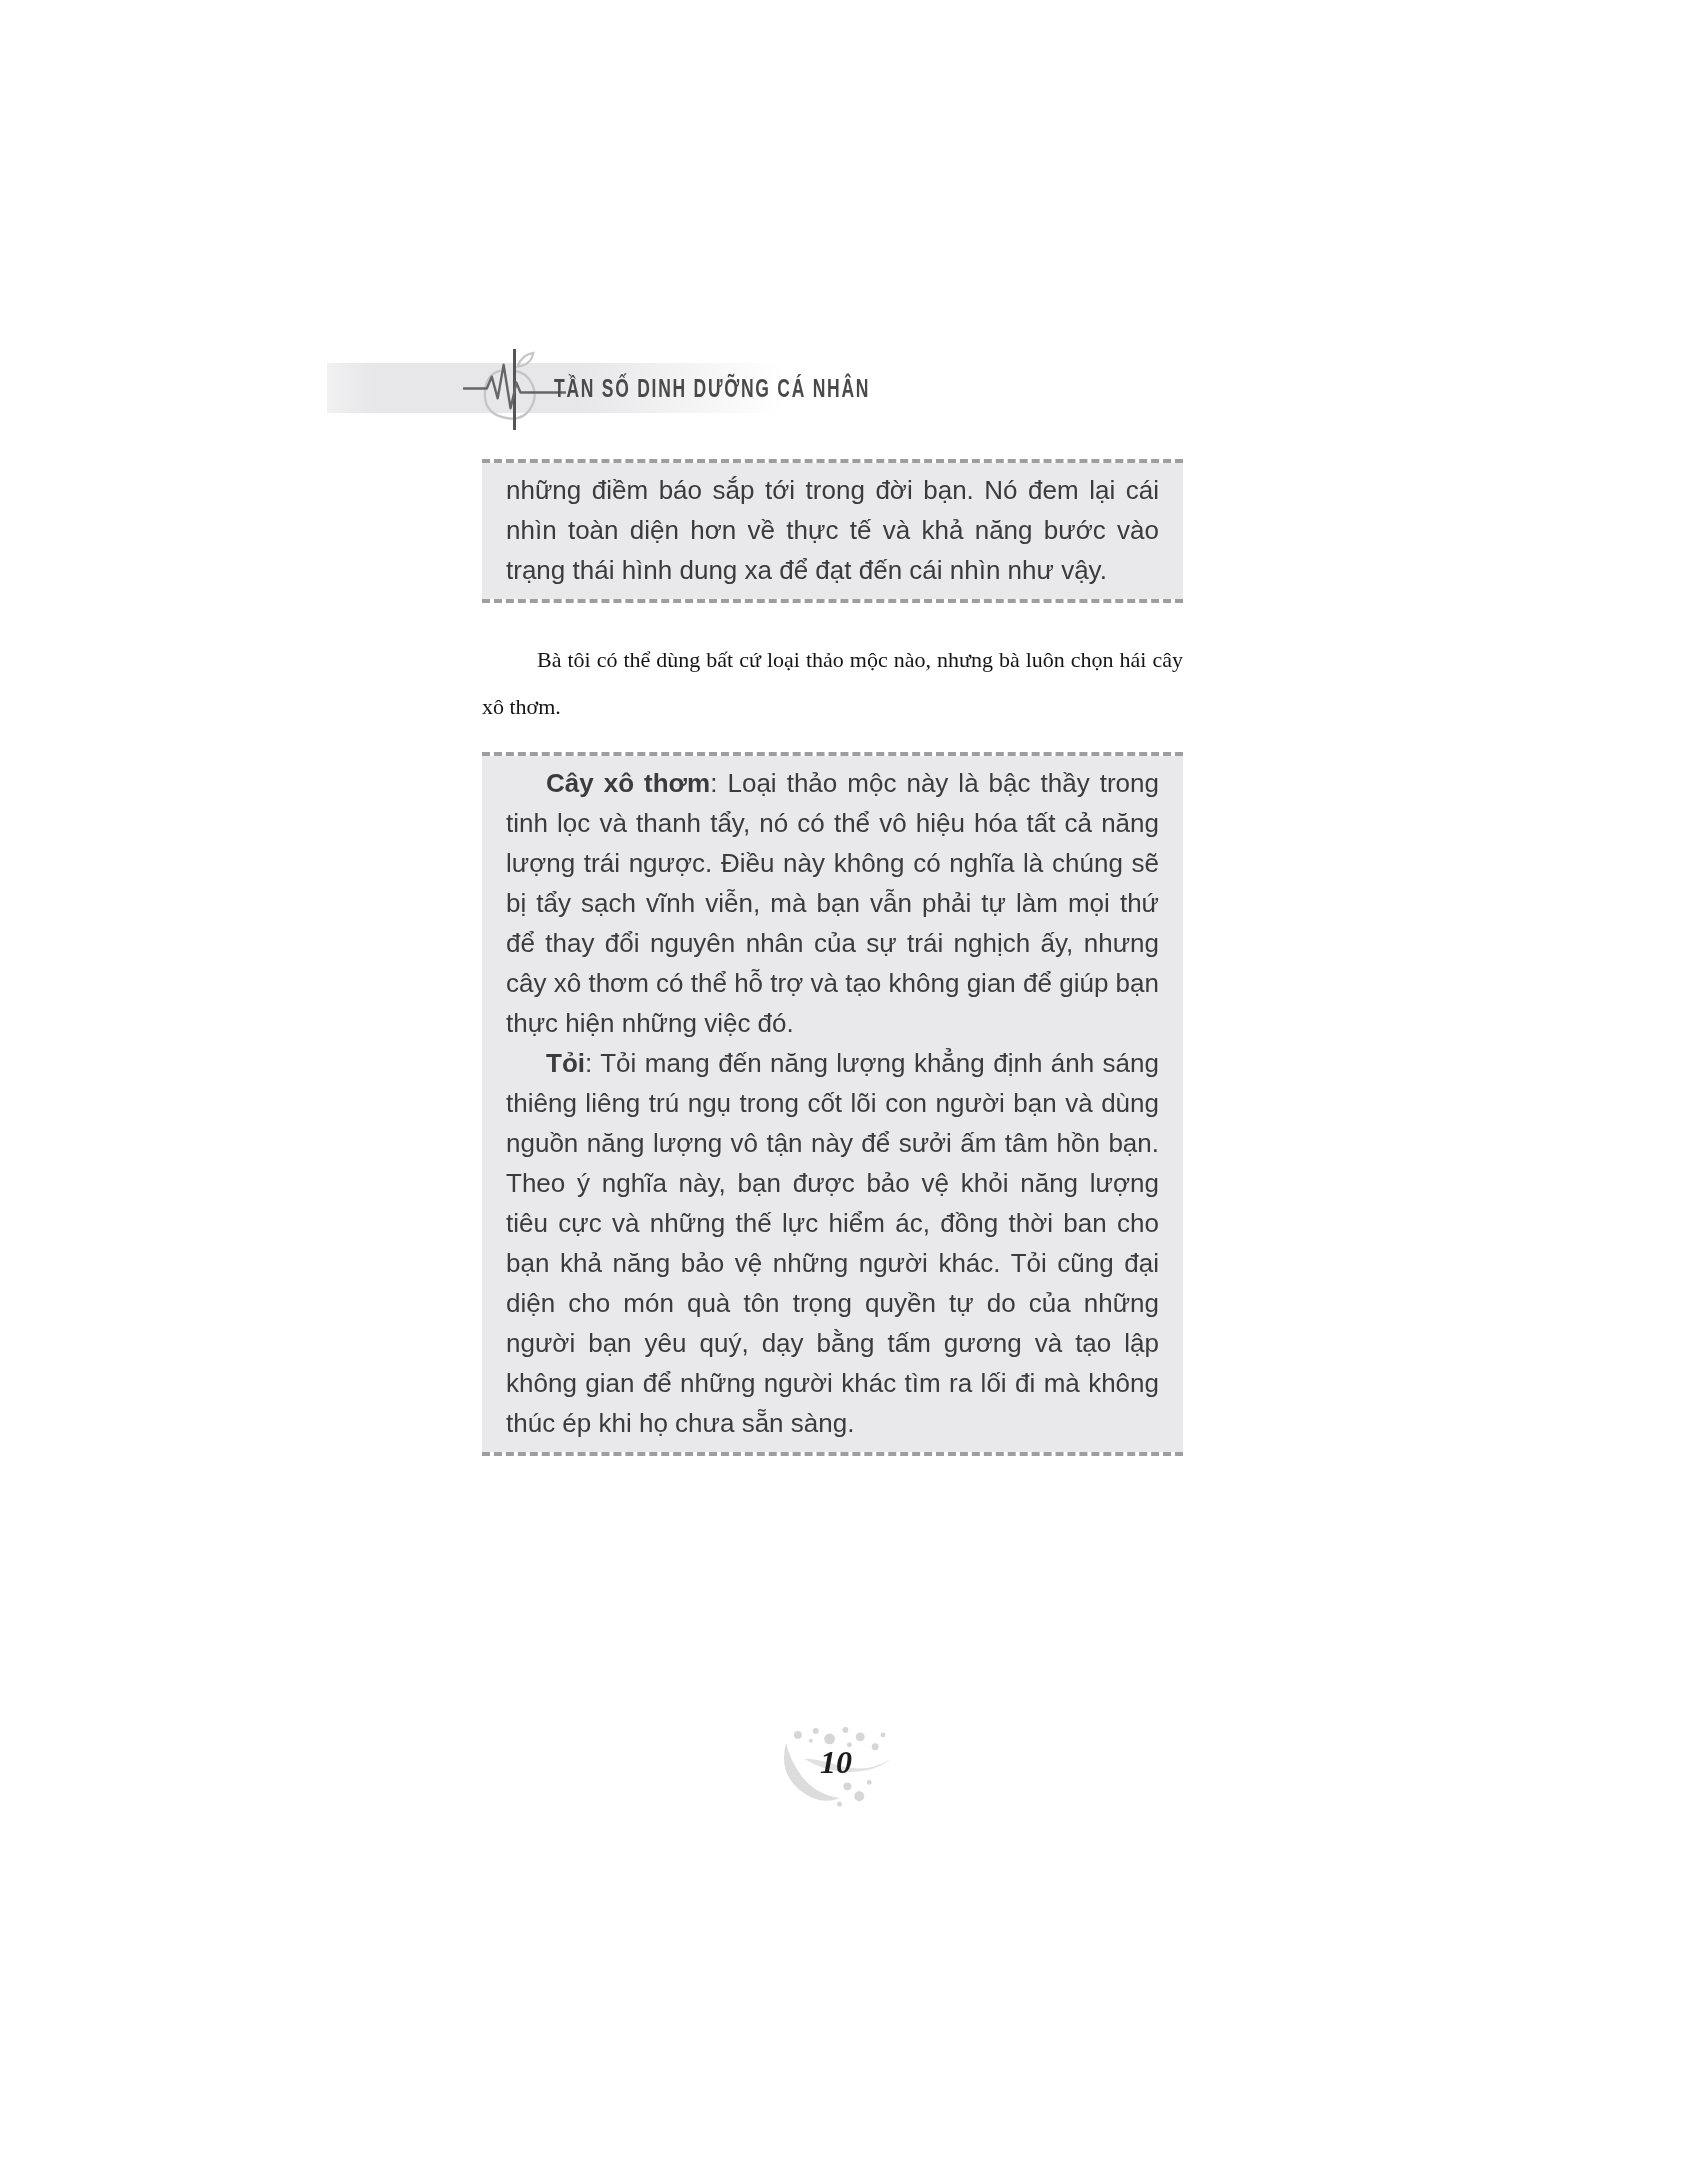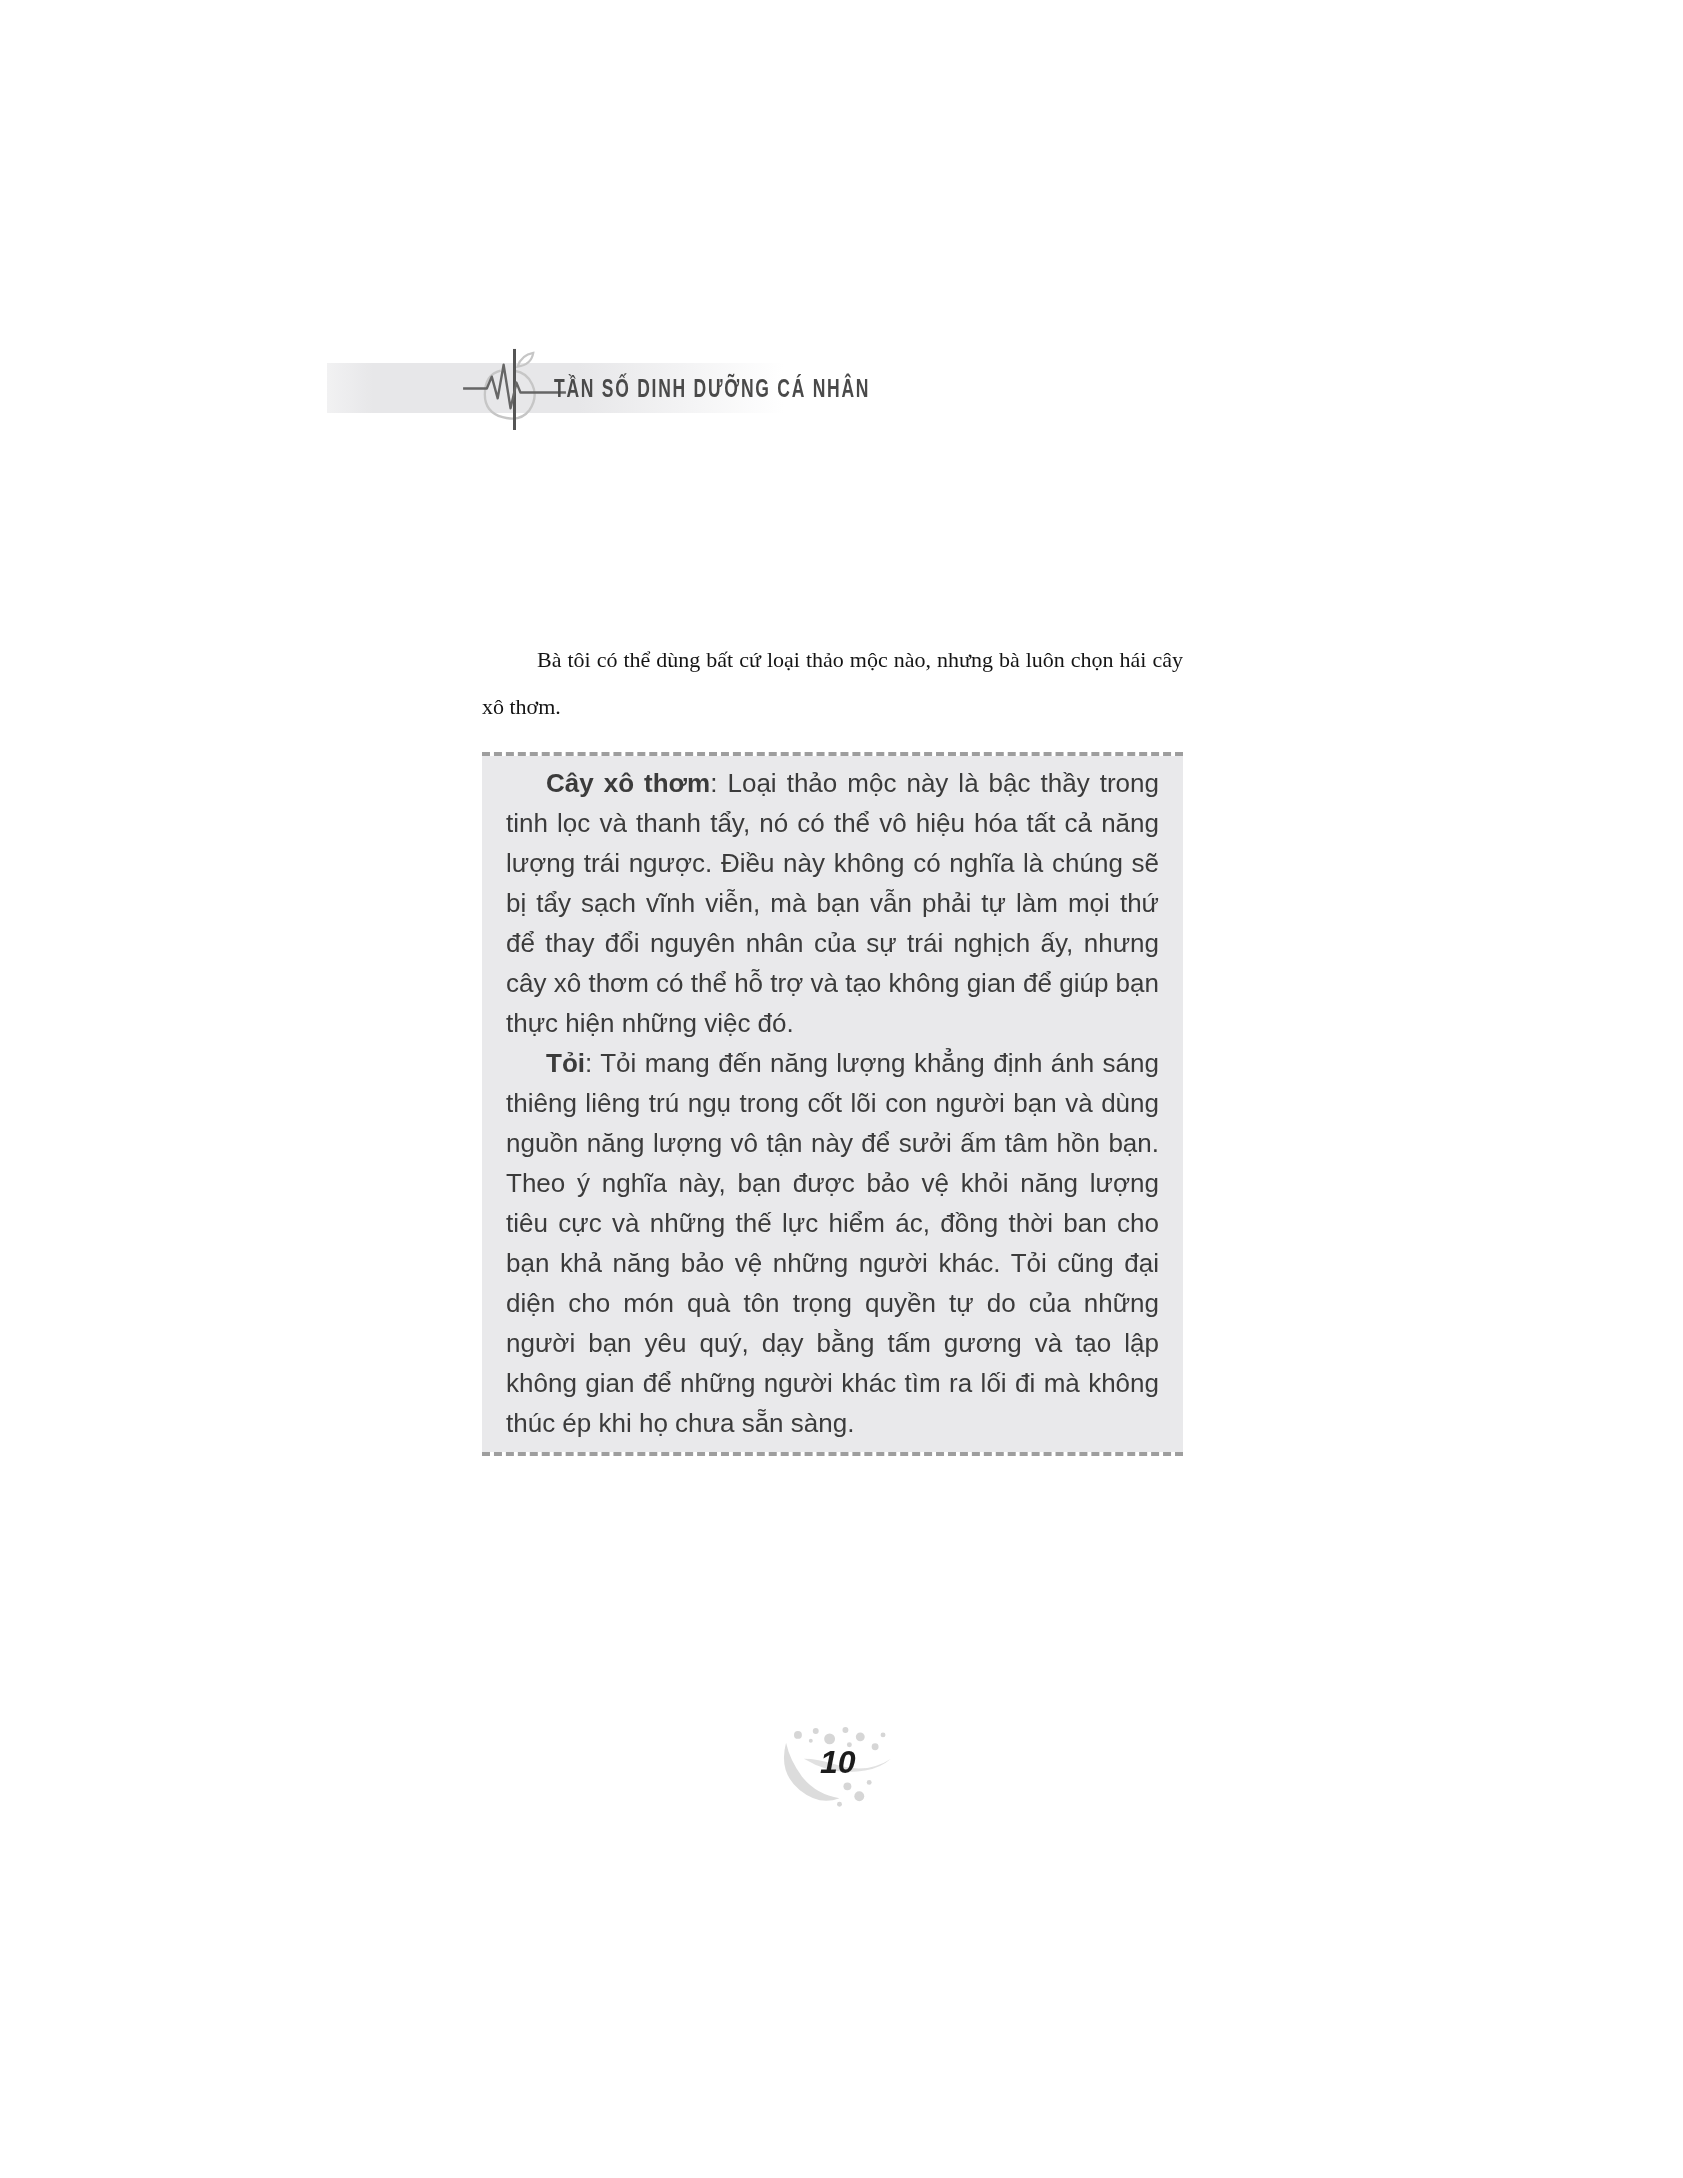--- a/index.html
+++ b/index.html
@@ -55,21 +55,21 @@
     font-size:22px;line-height:47px;
     text-align:justify;text-indent:55px;
   }
   .para1{top:636px;}
   .para2{top:1580px;}
 
   
   .footer-ornament{position:absolute;left:764px;top:1725px;width:149px;height:94px;}
   .pagenum{
     position:absolute;left:820px;top:1744px;width:69px;
-    font-family:Liberation Sans, sans-serif;
+    font-family:Liberation Serif, serif;
     font-style:italic;font-weight:bold;
     font-size:32px;color:#1c1c1c;
   }
 </style>
 </head>
 <body>
 
 <div class="page">
 
   <div class="header-bar"></div>
@@ -80,20 +80,23 @@
 
     <path d="M55 22 q4 -12 16 -14 q-2 12 -16 14 z" fill="none" stroke="#c6c6c6" stroke-width="2.2"></path>
 
     <path d="M52 4 L52 86" fill="none" stroke="#555555" stroke-width="3"></path>
 
     <path d="M0 44 h24 l5 -12 l6 22 l6 -34 l7 44 l6 -26 l4 10 h46" fill="none" stroke="#666666" stroke-width="2.4" stroke-linejoin="round"></path>
   </svg>
 
   <div class="header-title">TẦN SỐ DINH DƯỠNG CÁ NHÂN</div>
 
+  <div class="graybox box1">
+    <p class="box-para no-indent">những điềm báo sắp tới trong đời bạn. Nó đem lại cái nhìn toàn diện hơn về thực tế và khả năng bước vào trạng thái hình dung xa để đạt đến cái nhìn như vậy.</p>
+  </div>
 
   <p class="serif para1">Bà tôi có thể dùng bất cứ loại thảo mộc nào, nhưng bà luôn chọn hái cây xô thơm.</p>
 
   <div class="graybox box2">
     <p class="box-para"><b>Cây xô thơm</b><span>: Loại thảo mộc này là bậc thầy trong tinh lọc và thanh tẩy, nó có thể vô hiệu hóa tất cả năng lượng trái ngược. Điều này không có nghĩa là chúng sẽ bị tẩy sạch vĩnh viễn, mà bạn vẫn phải tự làm mọi thứ để thay đổi nguyên nhân của sự trái nghịch ấy, nhưng cây xô thơm có thể hỗ trợ và tạo không gian để giúp bạn thực hiện những việc đó.</span></p>
     <p class="box-para"><b>Tỏi</b><span>: Tỏi mang đến năng lượng khẳng định ánh sáng thiêng liêng trú ngụ trong cốt lõi con người bạn và dùng nguồn năng lượng vô tận này để sưởi ấm tâm hồn bạn. Theo ý nghĩa này, bạn được bảo vệ khỏi năng lượng tiêu cực và những thế lực hiểm ác, đồng thời ban cho bạn khả năng bảo vệ những người khác. Tỏi cũng đại diện cho món quà tôn trọng quyền tự do của những người bạn yêu quý, dạy bằng tấm gương và tạo lập không gian để những người khác tìm ra lối đi mà không thúc ép khi họ chưa sẵn sàng.</span></p>
   </div>
 
 
   <svg class="footer-ornament" viewBox="0 0 150 95" aria-hidden="true">

